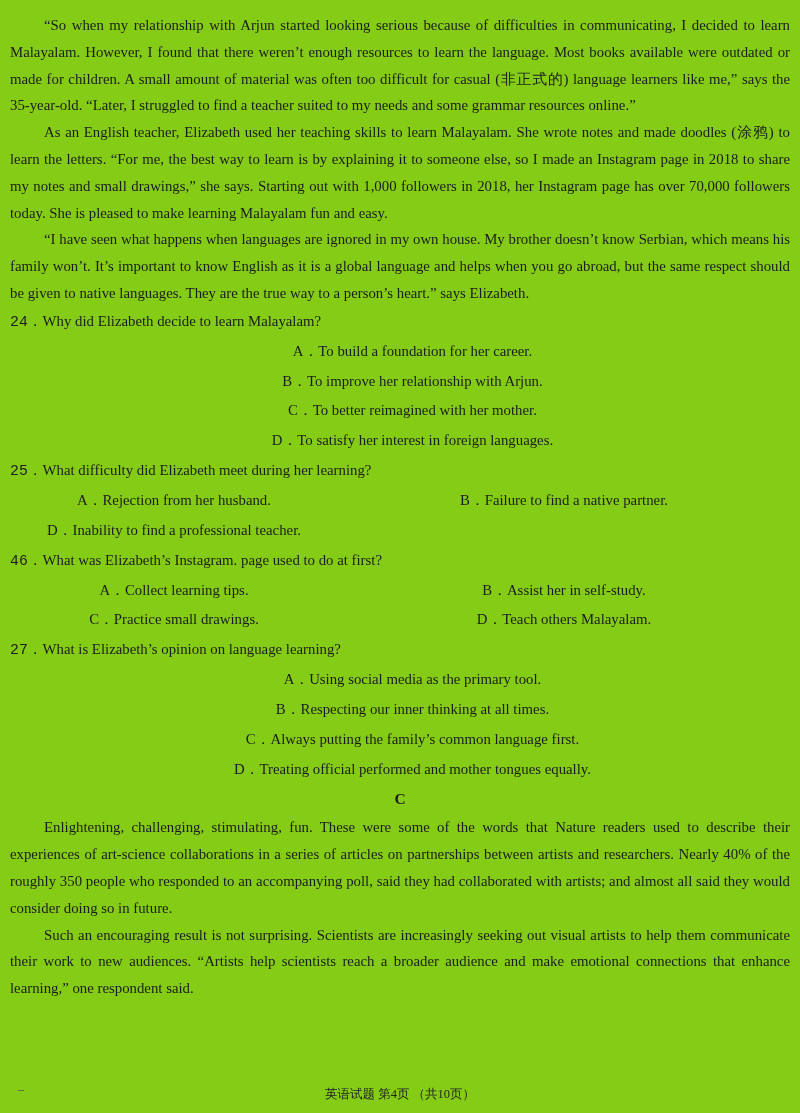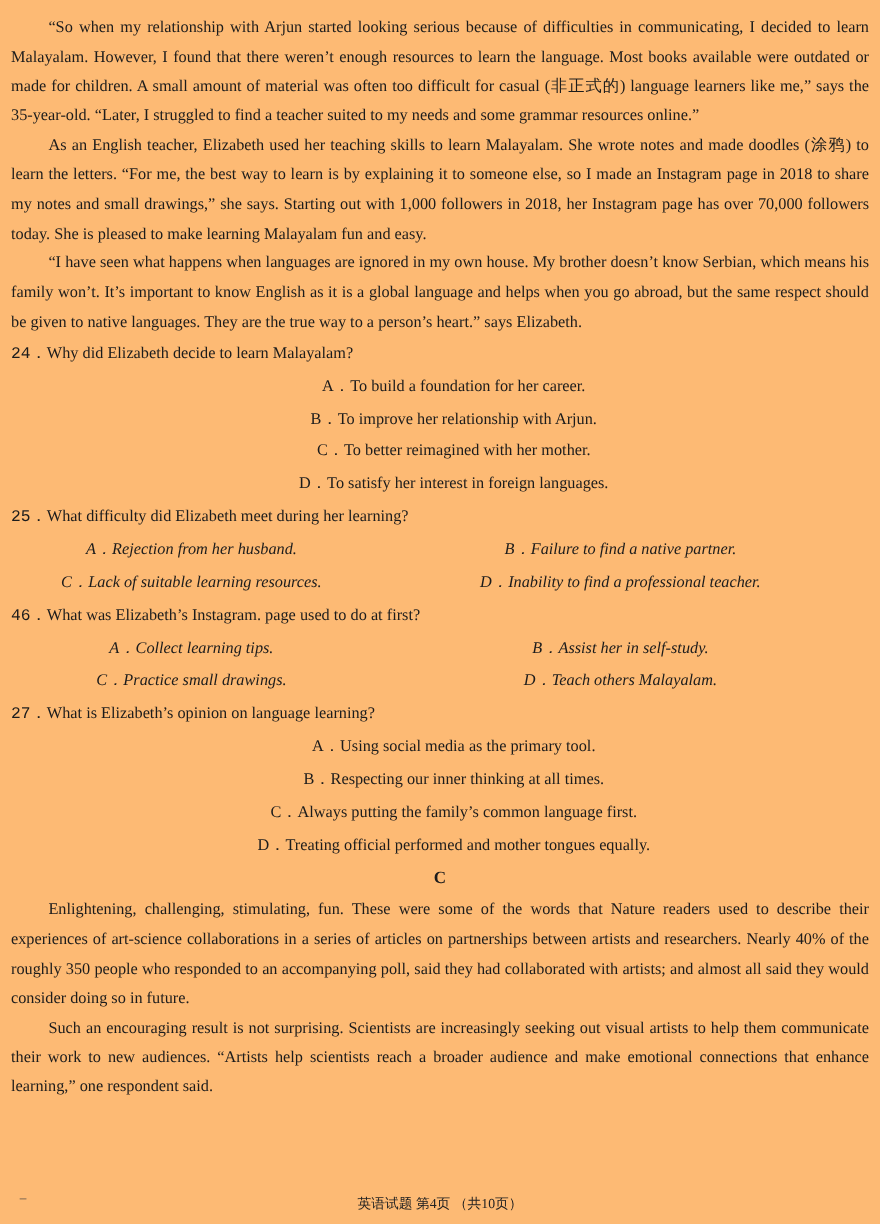--- a/index.html
+++ b/index.html
@@ -2,21 +2,21 @@
 <html><head>
 <meta charset="utf-8">
 <style>
   * { margin: 0; padding: 0; box-sizing: border-box; }
   html, body { background: #ffffff; }
   .page {
     position: relative;
     width: 800px;
     height: 1113px;
     margin: 0 auto;
-    background: #fdba74;
+    background: #84cc16;
     color: #1c1c1c;
     font-family: "Liberation Serif", "DejaVu Serif", serif;
     font-size: 14.8px;
     padding: 12px 10px 0 10px;
     overflow: hidden;
   }
   .para {
     text-align: justify;
     text-indent: 34px;
     line-height: 26.8px;
@@ -28,21 +28,20 @@
   }
   .qnum { white-space: pre; font-family: Liberation Mono, monospace; }
   .opt {
     line-height: 29.8px;
     padding-left: 25px;
     text-align: center;
   }
   .opt-grid {
     display: grid;
     grid-template-columns: 303px auto;
-    font-style: italic;
   }
   .section-heading {
     text-align: center;
     font-weight: bold;
     font-size: 15.5px;
     line-height: 30px;
   }
   .footer {
     position: absolute;
     left: 0;
@@ -79,21 +78,20 @@
       <p class="opt">B．To improve her relationship with Arjun.</p>
       <p class="opt">C．To better reimagined with her mother.</p>
       <p class="opt">D．To satisfy her interest in foreign languages.</p>
     </div>
 
     <div class="question">
       <p class="stem"><span class="qnum">25．</span><span>What difficulty did Elizabeth meet during her learning?</span></p>
       <div class="opt-grid">
         <p class="opt">A．Rejection from her husband.</p>
         <p class="opt">B．Failure to find a native partner.</p>
-        <p class="opt">C．Lack of suitable learning resources.</p>
         <p class="opt">D．Inability to find a professional teacher.</p>
       </div>
     </div>
 
     <div class="question">
       <p class="stem"><span class="qnum">46．</span><span>What was Elizabeth’s Instagram. page used to do at first?</span></p>
       <div class="opt-grid">
         <p class="opt">A．Collect learning tips.</p>
         <p class="opt">B．Assist her in self-study.</p>
         <p class="opt">C．Practice small drawings.</p>

